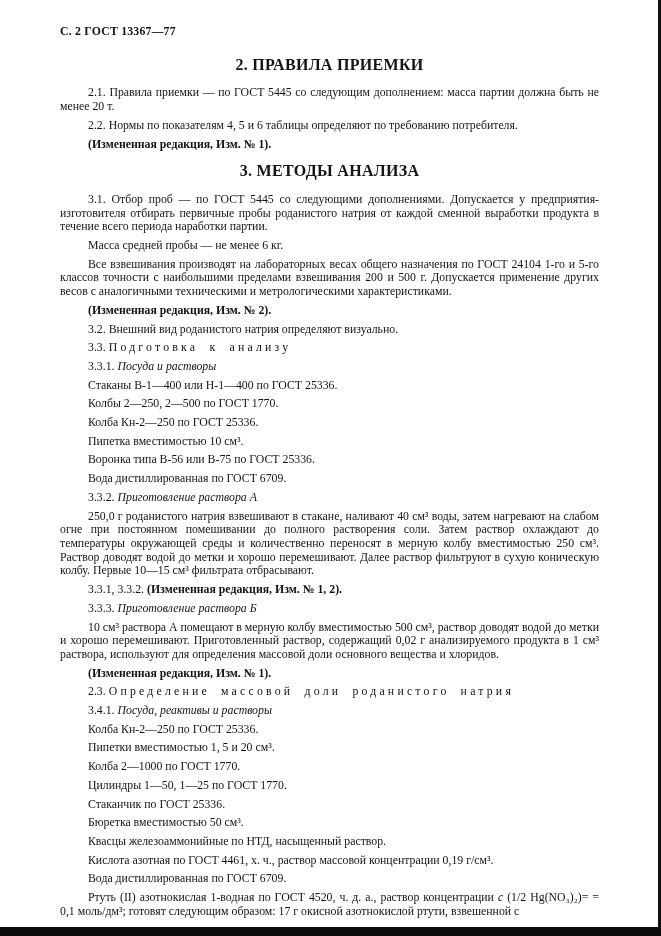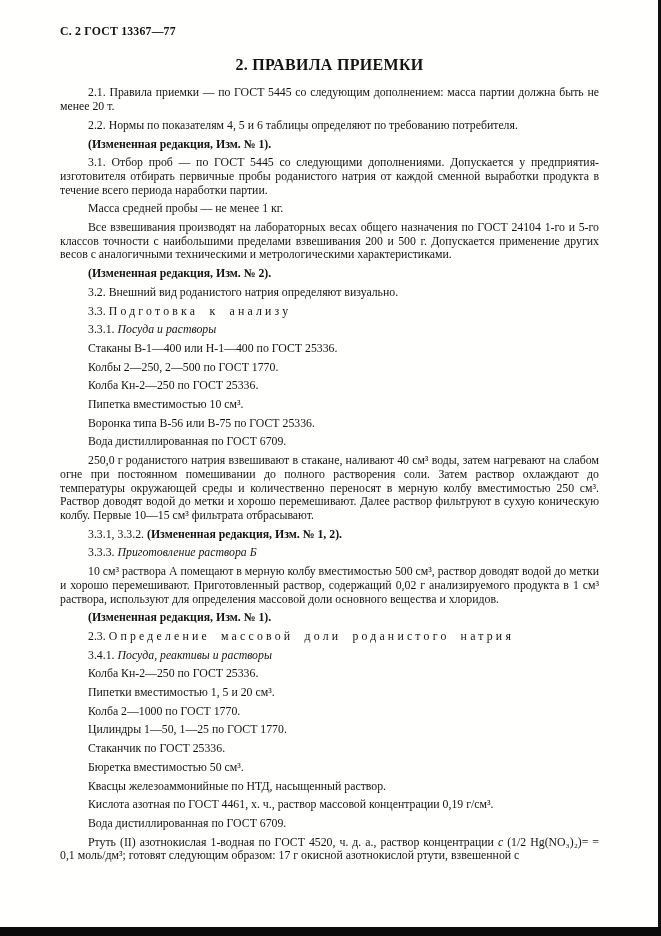--- a/index.html
+++ b/index.html
@@ -53,33 +53,35 @@
 </head>
 <body>
 
 <div class="page">
   <div class="content">
       <p class="doc-header"><span class="b">С. 2 ГОСТ 13367—77</span></p>
       <p class="heading"><span>2. ПРАВИЛА ПРИЕМКИ</span></p>
       <p class="para"><span>2.1. Правила приемки — по ГОСТ 5445 со следующим дополнением: масса партии должна быть не менее 20 т.</span></p>
       <p class="para"><span>2.2. Нормы по показателям 4, 5 и 6 таблицы определяют по требованию потребителя.</span></p>
       <p class="para"><span class="b">(Измененная редакция, Изм. № 1).</span></p>
+      <p class="heading"><span>3. МЕТОДЫ АНАЛИЗА</span></p>
       <p class="para"><span>3.1. Отбор проб — по ГОСТ 5445 со следующими дополнениями. Допускается у предприятия-изготовителя отбирать первичные пробы роданистого натрия от каждой сменной выработки продукта в течение всего периода наработки партии.</span></p>
-      <p class="para"><span>Масса средней пробы — не менее 1 кг.</span></p>
+      <p class="para"><span>Масса средней пробы — не менее 6 кг.</span></p>
       <p class="para"><span>Все взвешивания производят на лабораторных весах общего назначения по ГОСТ 24104 1-го и 5-го классов точности с наибольшими пределами взвешивания 200 и 500 г. Допускается применение других весов с аналогичными техническими и метрологическими характеристиками.</span></p>
       <p class="para"><span class="b">(Измененная редакция, Изм. № 2).</span></p>
       <p class="para"><span>3.2. Внешний вид роданистого натрия определяют визуально.</span></p>
       <p class="para"><span>3.3. </span><span class="sp">Подготовка к анализу</span></p>
       <p class="para"><span>3.3.1. </span><span class="i">Посуда и растворы</span></p>
       <p class="para"><span>Стаканы В-1—400 или Н-1—400 по ГОСТ 25336.</span></p>
       <p class="para"><span>Колбы 2—250, 2—500 по ГОСТ 1770.</span></p>
       <p class="para"><span>Колба Кн-2—250 по ГОСТ 25336.</span></p>
       <p class="para"><span>Пипетка вместимостью 10 см³.</span></p>
       <p class="para"><span>Воронка типа В-56 или В-75 по ГОСТ 25336.</span></p>
       <p class="para"><span>Вода дистиллированная по ГОСТ 6709.</span></p>
+      <p class="para"><span>3.3.2. </span><span class="i">Приготовление раствора А</span></p>
       <p class="para"><span>250,0 г роданистого натрия взвешивают в стакане, наливают 40 см³ воды, затем нагревают на слабом огне при постоянном помешивании до полного растворения соли. Затем раствор охлаждают до температуры окружающей среды и количественно переносят в мерную колбу вместимостью 250 см³. Раствор доводят водой до метки и хорошо перемешивают. Далее раствор фильтруют в сухую коническую колбу. Первые 10—15 см³ фильтрата отбрасывают.</span></p>
       <p class="para"><span>3.3.1, 3.3.2. </span><span class="b">(Измененная редакция, Изм. № 1, 2).</span></p>
       <p class="para"><span>3.3.3. </span><span class="i">Приготовление раствора Б</span></p>
       <p class="para"><span>10 см³ раствора А помещают в мерную колбу вместимостью 500 см³, раствор доводят водой до метки и хорошо перемешивают. Приготовленный раствор, содержащий 0,02 г анализируемого продукта в 1 см³ раствора, используют для определения массовой доли основного вещества и хлоридов.</span></p>
       <p class="para"><span class="b">(Измененная редакция, Изм. № 1).</span></p>
       <p class="para"><span>2.3. </span><span class="sp">Определение массовой доли роданистого натрия</span></p>
       <p class="para"><span>3.4.1. </span><span class="i">Посуда, реактивы и растворы</span></p>
       <p class="para"><span>Колба Кн-2—250 по ГОСТ 25336.</span></p>
       <p class="para"><span>Пипетки вместимостью 1, 5 и 20 см³.</span></p>
       <p class="para"><span>Колба 2—1000 по ГОСТ 1770.</span></p>

